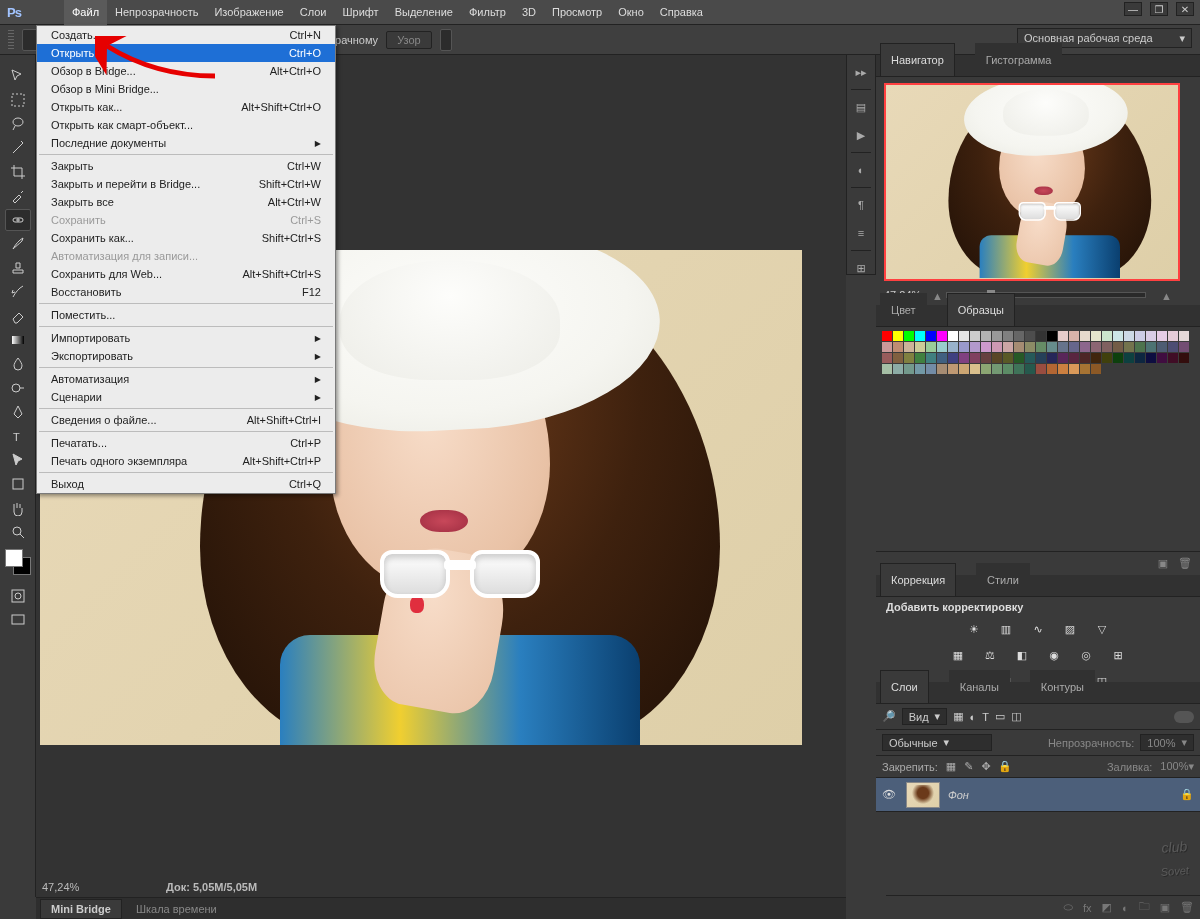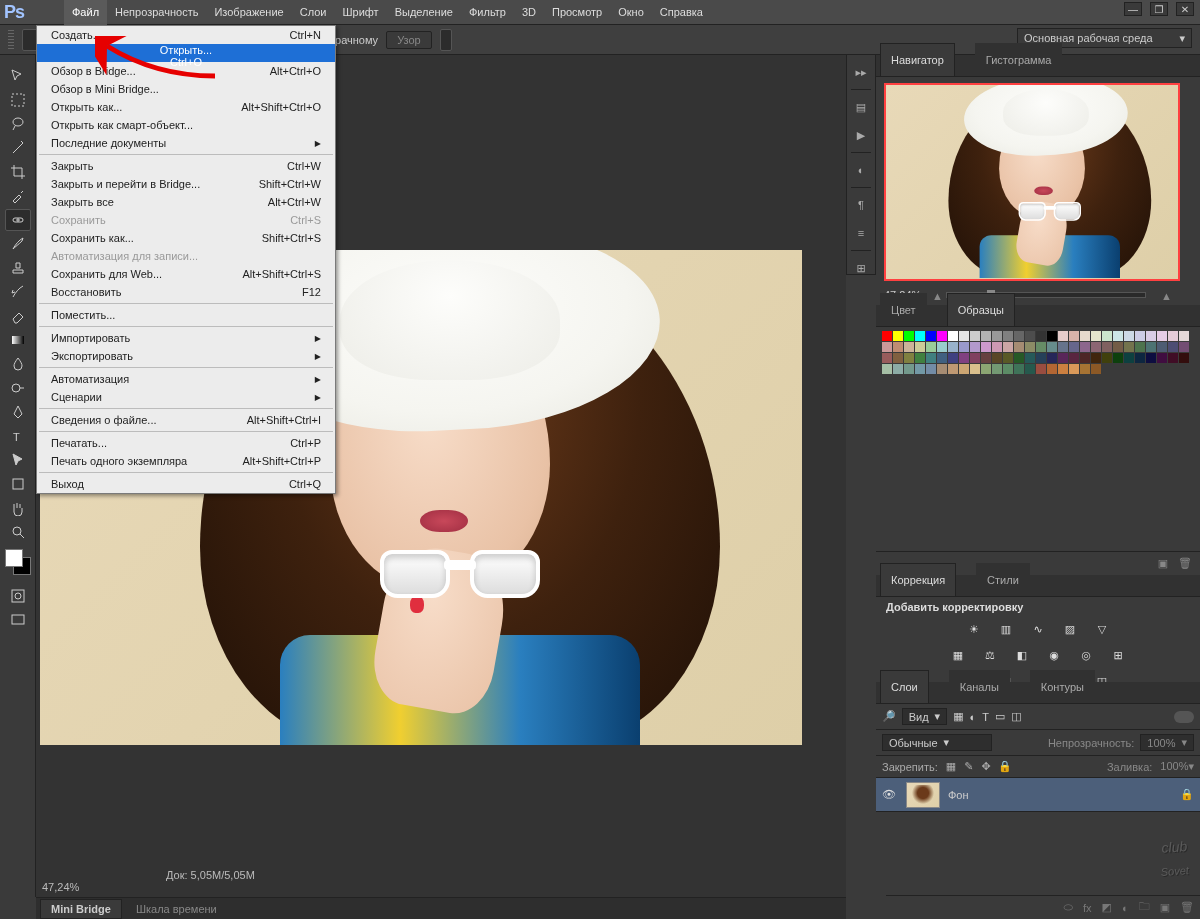--- a/index.html
+++ b/index.html
@@ -1,20 +1,20 @@
 <!DOCTYPE html>
 <html><head>
 <meta charset="utf-8">
 <style>
 * { margin:0; padding:0; box-sizing:border-box; font-family:"Segoe UI",Tahoma,Arial,sans-serif; font-size:11px; user-select:none; }
 body { width:1200px; height:919px; background:#3a3a3a; color:#ccc; overflow:hidden; position:relative; }
 
 
 .menubar { position:absolute; left:0; top:0; right:0; height:25px; background:#4a4a4a; display:flex; align-items:center; border-bottom:1px solid #222; }
-.ps-logo { width:28px; height:25px; display:flex; align-items:center; justify-content:center; color:#a2c4ff; font-weight:bold; font-size:18px; letter-spacing:-1px; }
+.ps-logo { width:28px; height:25px; display:flex; align-items:center; justify-content:center; color:#a2c4ff; font-weight:bold; font-size:13px; letter-spacing:-1px; }
 .menubar-item { padding:0 8px; height:25px; line-height:25px; color:#ddd; cursor:default; }
 .menubar-item.active { background:#5a5a5a; color:#fff;margin-left:36px; }
 .win-controls { position:absolute; right:6px; top:2px; display:flex; gap:8px; }
 .win-btn { width:18px; height:14px; border:1px solid #222; background:#3a3a3a; display:flex; align-items:center; justify-content:center; color:#ccc; font-size:10px; }
 
 
 .optbar { position:absolute; left:0; top:25px; right:0; height:30px; background:#3f3f3f; border-bottom:1px solid #222; display:flex; align-items:center; padding-left:8px; gap:8px; }
 .opt-icon { width:26px; height:22px; background:#2c2c2c; border:1px solid #555; border-radius:2px; }
 .opt-grip { width:6px; height:20px; background:repeating-linear-gradient(#666 0 1px,transparent 1px 3px); }
 .opt-radio { display:flex; align-items:center; gap:4px; color:#ccc; }
@@ -43,26 +43,26 @@
 .shirt { position:absolute; left:240px; bottom:0; width:360px; height:110px; background:linear-gradient(90deg,#2a7fbf,#f0cf30,#2a7fbf,#0a3f6f); border-radius:30px 30px 0 0; }
 .sunglasses { position:absolute; left:340px; top:300px; width:160px; height:56px; }
 .lens { position:absolute; width:70px; height:48px; background:linear-gradient(#fff,#ddd); border:4px solid #fff; border-radius:12px 12px 18px 18px; box-shadow:inset 0 4px 6px rgba(0,0,0,.2); }
 .lens.l { left:0; } .lens.r { right:0; }
 .bridge { position:absolute; left:64px; top:10px; width:32px; height:10px; background:#fff; border-radius:4px; }
 .lips { position:absolute; left:380px; top:260px; width:48px; height:22px; background:radial-gradient(ellipse,#c8485a,#a02e42); border-radius:50%/60%; }
 .hand { position:absolute; left:340px; top:300px; width:120px; height:160px; background:radial-gradient(ellipse at 40% 30%,#f7dcc8,#e9c2a6); border-radius:40% 40% 30% 30%; transform:rotate(10deg); }
 .nail { position:absolute; width:14px; height:18px; background:#e02e3e; border-radius:50% 50% 40% 40%; }
 
 .zoom-status { position:absolute; left:6px; bottom:4px; color:#bbb; }
-.doc-status { position:absolute; left:130px; bottom:16px; color:#bbb; }
+.doc-status { position:absolute; left:130px; bottom:4px; color:#bbb;font-weight:bold; }
 
 
 .dropdown { position:absolute; left:36px; top:25px; width:300px; background:#ececec; color:#222; border:1px solid #7a7a7a; box-shadow:2px 2px 4px rgba(0,0,0,.4); z-index:100; }
 .dd-item { height:18px; display:flex; align-items:center; justify-content:space-between; padding:0 14px; }
-.dd-item.hl { background:#1e6fd6; color:#fff;flex-direction:column; }
+.dd-item.hl { background:#1e6fd6; color:#fff; }
 .dd-item.dis { color:#9a9a9a; }
 .dd-item.sub::after { content:"▶"; font-size:8px; margin-left:auto; }
 .dd-sep { height:1px; background:#bcbcbc; margin:2px 2px; }
 
 
 .arrow { position:absolute; left:95px; top:36px; z-index:200; pointer-events:none; }
 
 
 .ministrip { position:absolute; left:846px; top:55px; width:30px; height:220px; background:#3a3a3a; border:1px solid #222; border-top:none; }
 .mini-btn { width:22px; height:22px; margin:6px auto; display:flex; align-items:center; justify-content:center; color:#aaa; }
@@ -649,21 +649,21 @@
       <span>▦</span>
       <span>✎</span>
       <span>✥</span>
       <span>🔒</span>
       <span style="margin-left:auto;color:#888">Заливка:</span>
       <div class="dd" style="color:#888"><span>100%</span><span>▾</span></div>
     </div>
     <div class="layer-row">
       <span class="eye">👁</span>
       <div class="layer-thumb"></div>
-      <span style="">Фон</span>
+      <span style="font-style:italic">Фон</span>
       <span style="margin-left:auto;color:#ddd">🔒</span>
     </div>
     <div class="mini-icons">
       <span>⬭</span>
       <span>fx</span>
       <span>◩</span>
       <span>◐</span>
       <span>🗀</span>
       <span>▣</span>
       <span>🗑</span>

